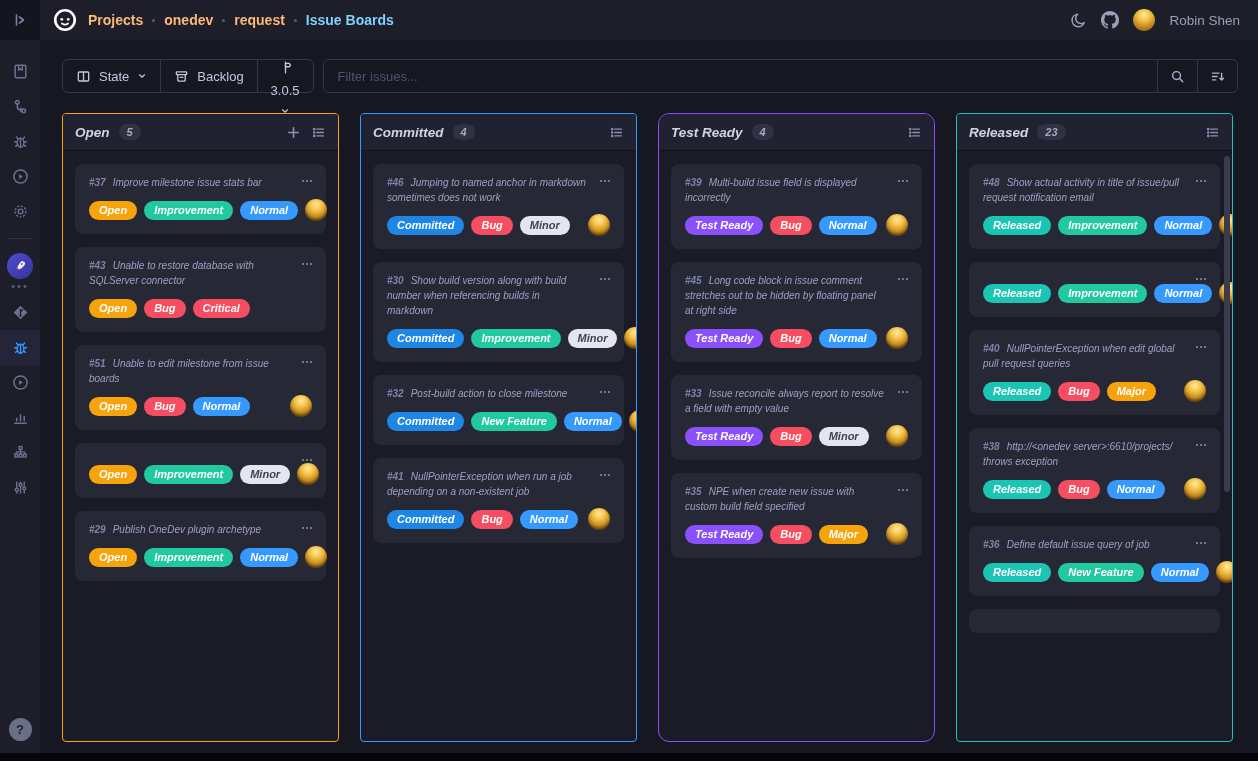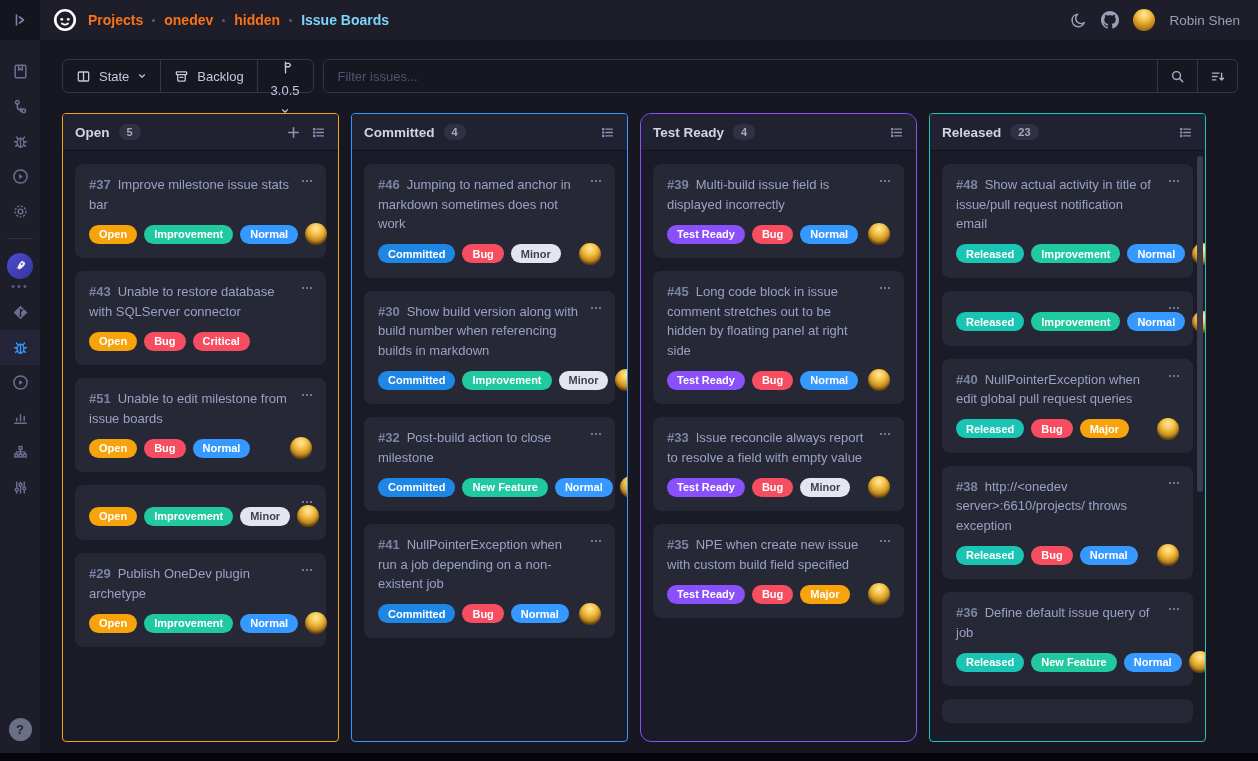--- a/index.html
+++ b/index.html
@@ -6,21 +6,21 @@
   html,body { width:1258px; height:761px; overflow:hidden; }
   body { font-family:"Liberation Sans", sans-serif; background:#171722; color:#c3c8e0; }
   .app { position:relative; width:1258px; height:761px; }
 
   
   .corner { position:absolute; left:0; top:0; width:40px; height:40px; background:#15151f;
             display:grid; place-items:center; color:#7d84a3; cursor:pointer; }
   .navbar { position:absolute; left:40px; top:0; right:0; height:40px; background:#1e1e2b;
             display:flex; align-items:center; padding:0 18px 0 12px; gap:10px; }
   .crumbs { display:flex; align-items:center; gap:9px; font-size:14px; }
-  .crumb-link { color:#f97316; font-weight:600; cursor:pointer;text-align:center; }
+  .crumb-link { color:#fdba74; font-weight:600; cursor:pointer;text-align:center; }
   .crumb-current { color:#7dd3fc; font-weight:600; }
   .crumb-dot { width:3px; height:3px; border-radius:50%; background:#555b79; }
   .nav-right { margin-left:auto; display:flex; align-items:center; gap:14px; }
   .nav-icon { color:#9ba0b8; display:grid; place-items:center; cursor:pointer; }
   .user-name { color:#9a9fb6; font-size:13.5px; cursor:pointer; }
 
   
   .sidebar { position:absolute; left:0; top:40px; bottom:8px; width:40px; background:#1e1e2b;
              display:flex; flex-direction:column; align-items:center; padding-top:14px; }
   .side-item { width:40px; height:35px; display:grid; place-items:center; color:#6b7290; cursor:pointer; }
@@ -41,33 +41,33 @@
           border-right:1px solid #343549; cursor:pointer; white-space:nowrap; }
   .tbtn:last-child { border-right:none;flex-direction:column; }
   .filter-wrap { flex:1; border:1px solid #343549; border-radius:6px; height:34px; display:flex; align-items:stretch; }
   .filter-input { flex:1; background:transparent; border:none; outline:none; padding:0 14px;
                   font-size:13px; color:#c7cce6; font-family:"Liberation Sans",sans-serif; }
   .filter-input::placeholder { color:#4e536f; }
   .icon-btn { width:40px; display:grid; place-items:center; border-left:1px solid #343549;
               color:#aab0cc; cursor:pointer; }
 
   
-  .board { display:flex; gap:12px; padding:20px 20px 0 22px; height:649px; }
+  .board { display:flex; gap:21px; padding:20px 20px 0 22px; height:649px;font-style:italic; }
   .column { flex:0 0 277px; border:1px solid #444; border-radius:4px; background:#1a1b26;
             display:flex; flex-direction:column; overflow:hidden; position:relative; }
   .col-header { height:37px; flex:none; background:#212231; border-bottom:1px solid #12121c;
                 display:flex; align-items:center; gap:9px; padding:0 12px; }
   .col-title { font-size:13.5px; font-weight:700; color:#d2d4e2; }
   .col-count { background:#32334400; background:#303142; color:#a4a9c2; font-size:11px; font-weight:700;
                padding:2px 8px; border-radius:8px; }
   .col-actions { margin-left:auto; display:flex; align-items:center; gap:10px; color:#8a91b2; }
   .col-actions .hicon { display:grid; place-items:center; cursor:pointer; }
   .col-body { flex:1; overflow:hidden; padding:13px 12px; display:flex; flex-direction:column; gap:13px; }
   .card { background:#272836; border-radius:8px; padding:11px 14px 13px; position:relative; flex:none; cursor:pointer; }
-  .card-title { font-size:13px; line-height:1.5; color:#99a1c4; font-weight:500; padding-right:22px; }
+  .card-title { font-size:10px; line-height:1.5; color:#99a1c4; font-weight:500; padding-right:22px; }
   .issue-num { color:#7c84a6; font-weight:600; margin-right:7px; }
   .card-dots { position:absolute; top:10px; right:12px; color:#8a92b5; cursor:pointer; }
   .labels { display:flex; align-items:center; gap:7px; margin-top:9px; min-height:22px; }
   .pill { font-size:11px; font-weight:700; padding:3.5px 10px; border-radius:11px; white-space:nowrap; }
   .avatar-orb { width:22px; height:22px; border-radius:50%; margin-left:auto; flex:none; cursor:pointer;
     background:radial-gradient(circle at 50% 26%, #ffe9a8 0%, #f7c64b 28%, #c68a1f 62%, #6e4a0e 100%);
     box-shadow:inset 0 -2px 3px rgba(0,0,0,.45); }
   .nav-avatar { width:22px; height:22px; border-radius:50%; cursor:pointer;
     background:radial-gradient(circle at 50% 26%, #ffe9a8 0%, #f7c64b 28%, #c68a1f 62%, #6e4a0e 100%); }
   .col-scrollbar { position:absolute; right:2px; top:42px; width:6px; height:336px;
@@ -96,21 +96,21 @@
         <circle cx="9" cy="11.4" r="1.3" fill="#ffffff"></circle>
         <circle cx="15" cy="11.4" r="1.3" fill="#ffffff"></circle>
         <path d="M9.2 15.2q2.8 2.2 5.6 0" fill="none" stroke="#ffffff" stroke-width="1.6" stroke-linecap="round"></path>
       </svg>
     </span>
     <nav class="crumbs">
       <span class="crumb-link">Projects</span>
       <span class="crumb-dot"></span>
       <span class="crumb-link">onedev</span>
       <span class="crumb-dot"></span>
-      <span class="crumb-link">hidden</span>
+      <span class="crumb-link">request</span>
       <span class="crumb-dot"></span>
       <span class="crumb-current">Issue Boards</span>
     </nav>
     <div class="nav-right">
       <span class="nav-icon">
         <svg width="17" height="17" viewBox="0 0 16 16">
             <path d="M13.4 9.9A5.9 5.9 0 1 1 7.3 2a4.7 4.7 0 0 0 6.1 7.9z" fill="none" stroke="currentColor" stroke-width="1.4" stroke-linejoin="round"></path>
           </svg>
       </span>
       <span class="nav-icon">

